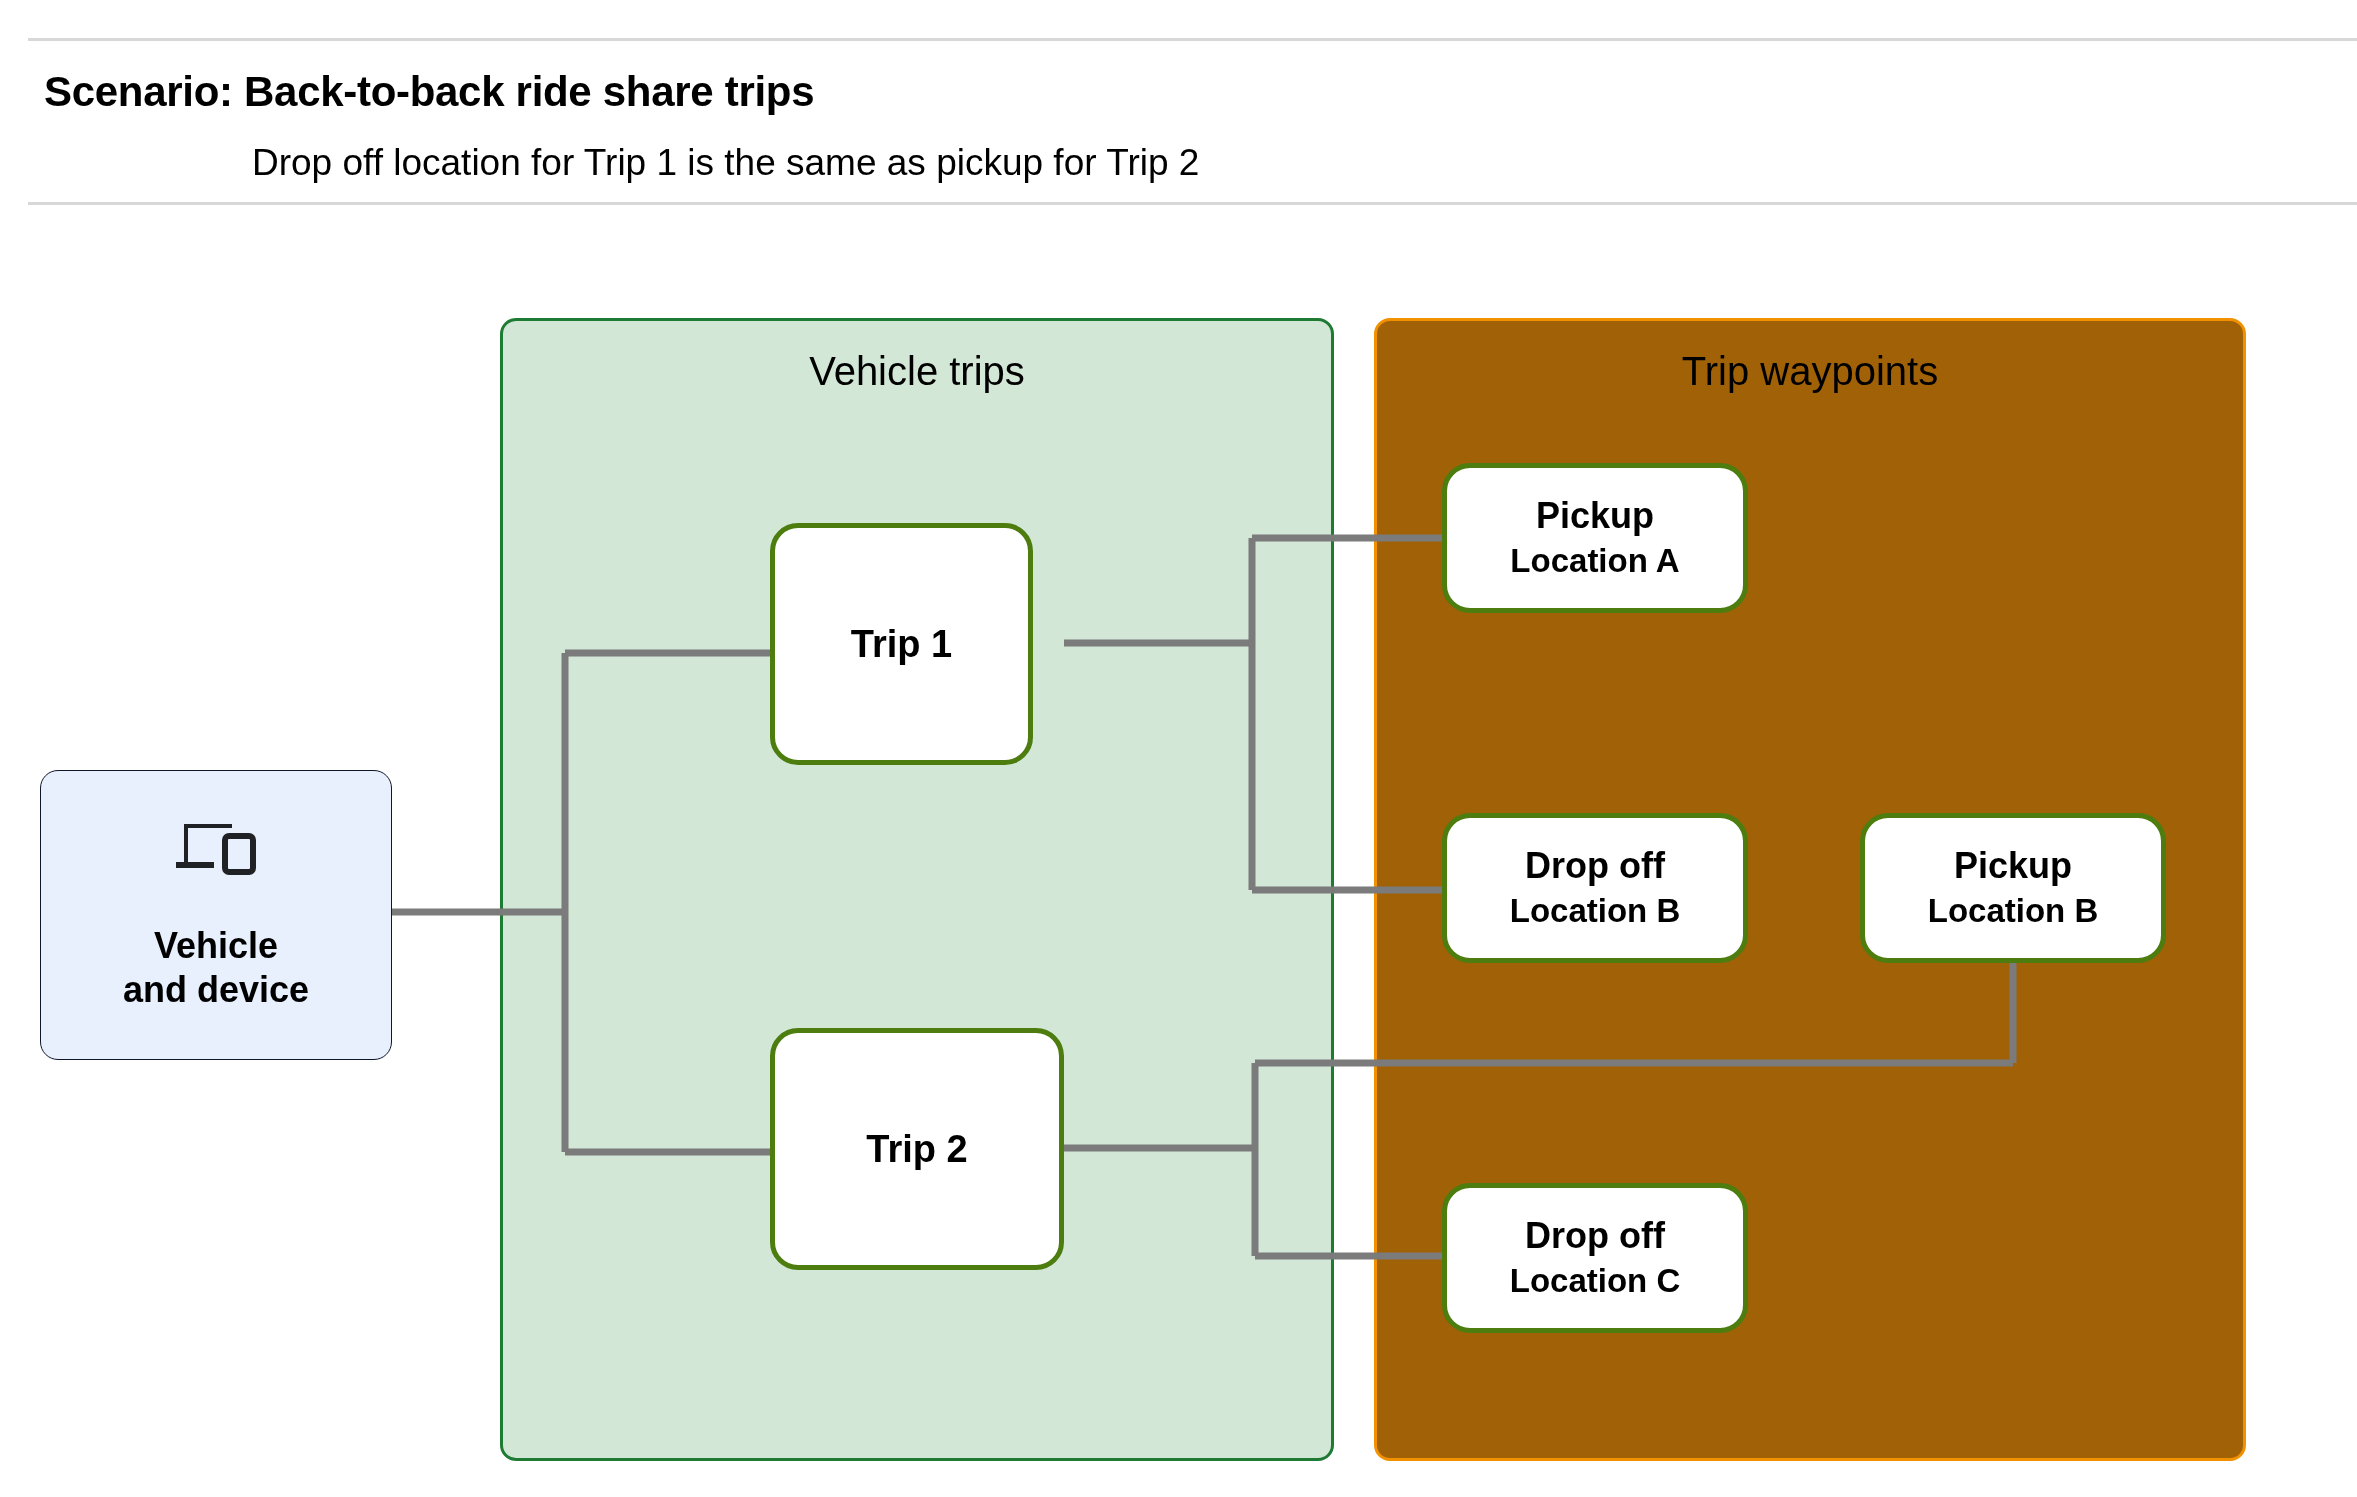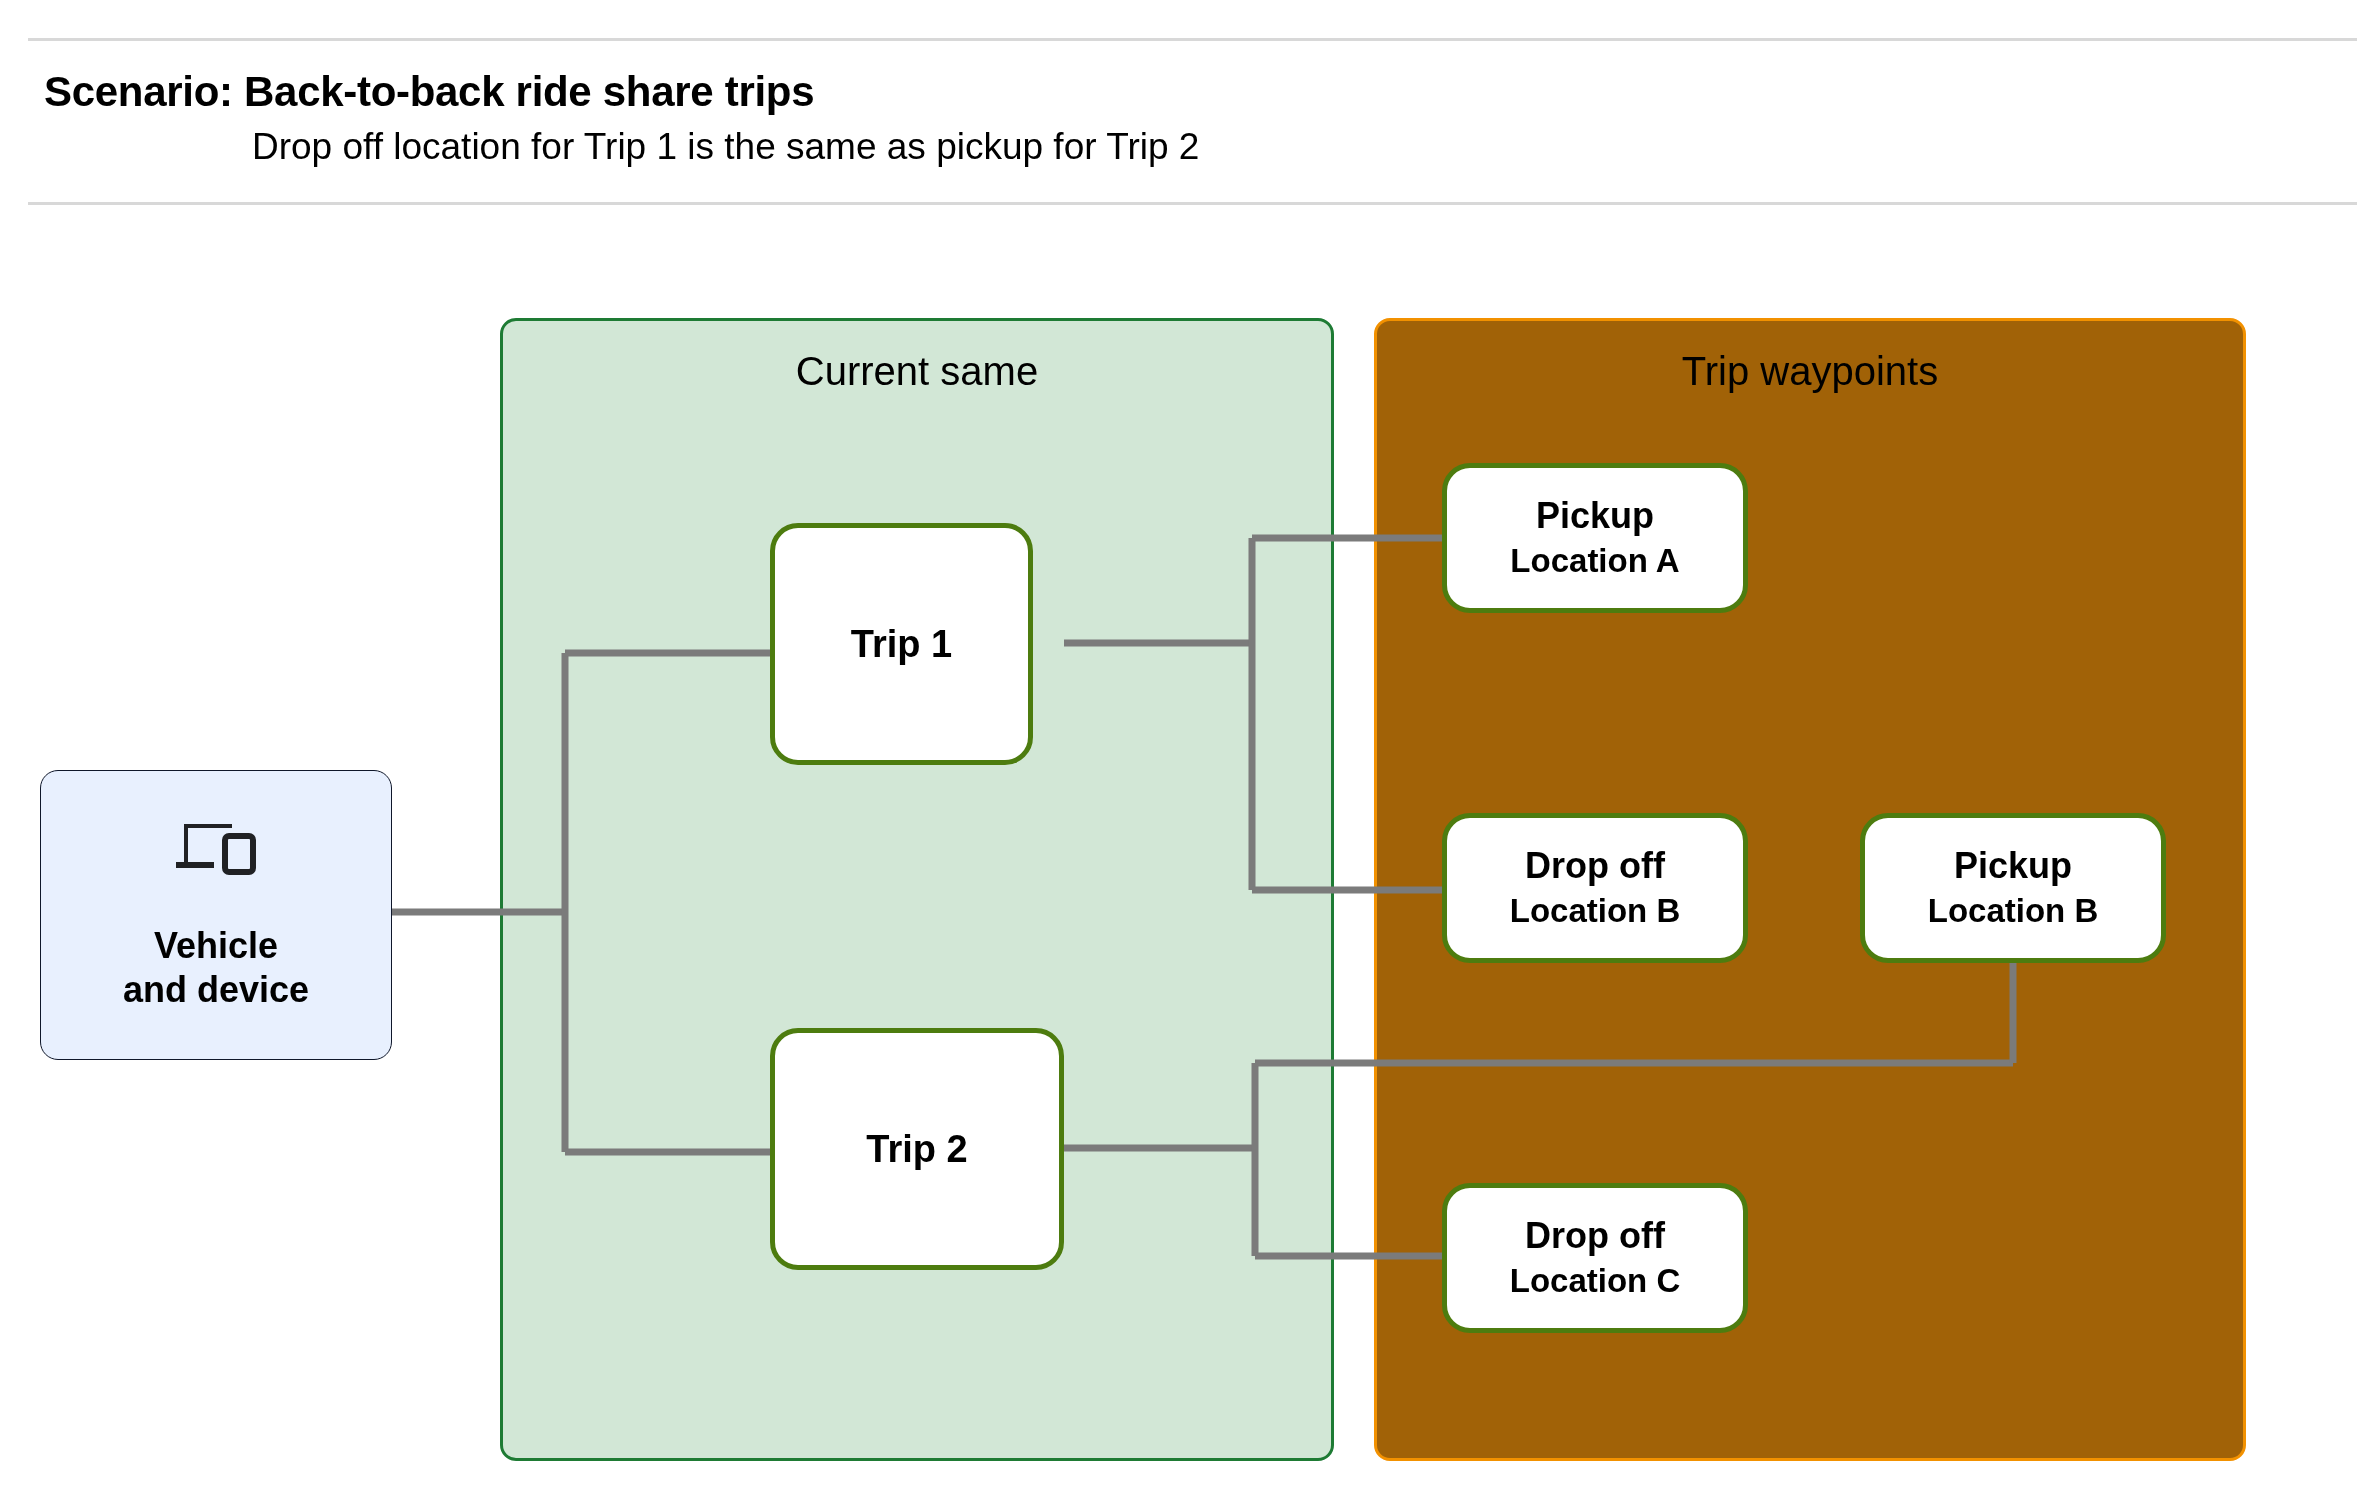--- a/index.html
+++ b/index.html
@@ -40,21 +40,21 @@
     top: 68px;
     font-size: 42px;
     font-weight: 700;
     letter-spacing: -0.3px;
     white-space: nowrap;
     color: #000000;
   }
   #scenario-subtitle {
     position: absolute;
     left: 252px;
-    top: 126px;
+    top: 142px;
     font-size: 37px;
     font-weight: 400;
     white-space: nowrap;
     color: #000000;
   }
 
   
   .panel {
     position: absolute;
     border-radius: 16px;
@@ -164,21 +164,21 @@
 </style>
 </head>
 <body>
 
 <div id="header-rule-top"></div>
 <div id="scenario-title">Scenario: Back-to-back ride share trips</div>
 <div id="scenario-subtitle">Drop off  location for Trip 1 is the same as pickup for Trip 2</div>
 <div id="header-rule-bottom"></div>
 
 <div class="panel" id="panel-current-trips">
-  <div class="panel-title">Current same</div>
+  <div class="panel-title">Vehicle trips</div>
 </div>
 <div class="panel" id="panel-trip-waypoints">
   <div class="panel-title">Trip waypoints</div>
 </div>
 
 <svg id="connector-layer" viewBox="0 0 2357 1497" width="2357" height="1497" xmlns="http://www.w3.org/2000/svg">
   <g fill="none" stroke="#7b7b7b" stroke-width="7" stroke-linecap="butt">
 
     <path d="M392,912 H565"></path>
     <path d="M565,653 V1152"></path>

